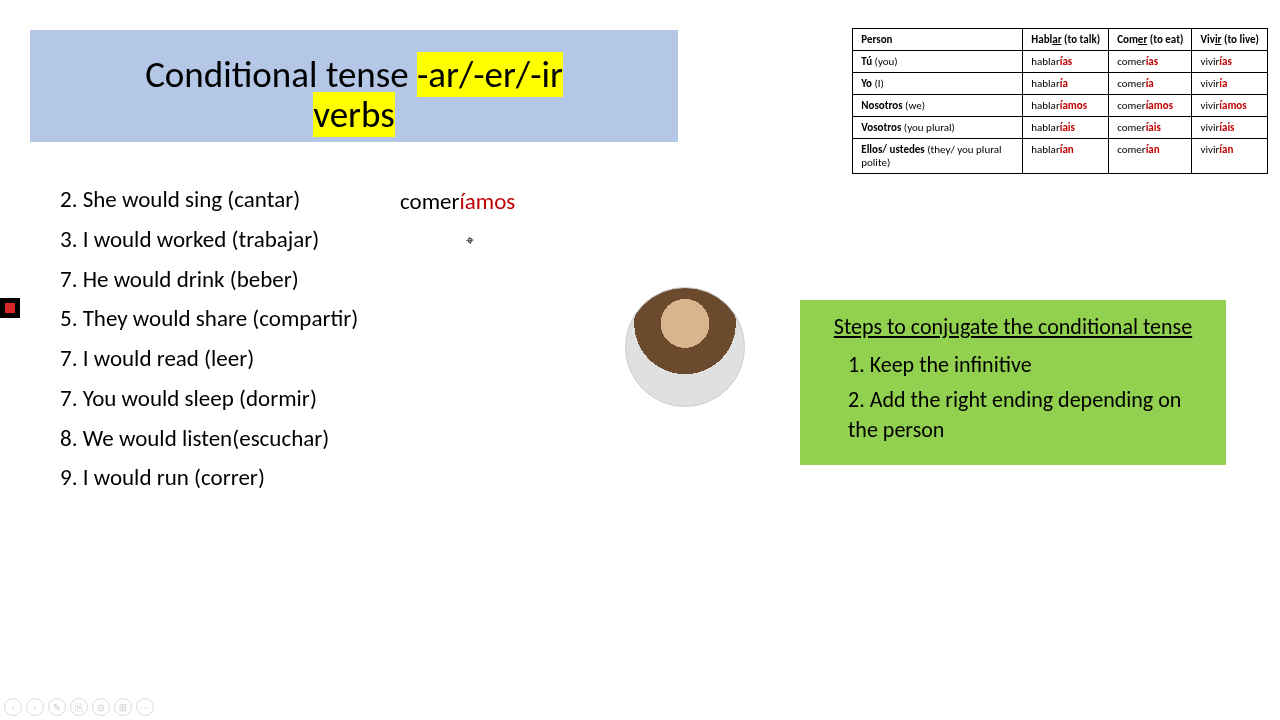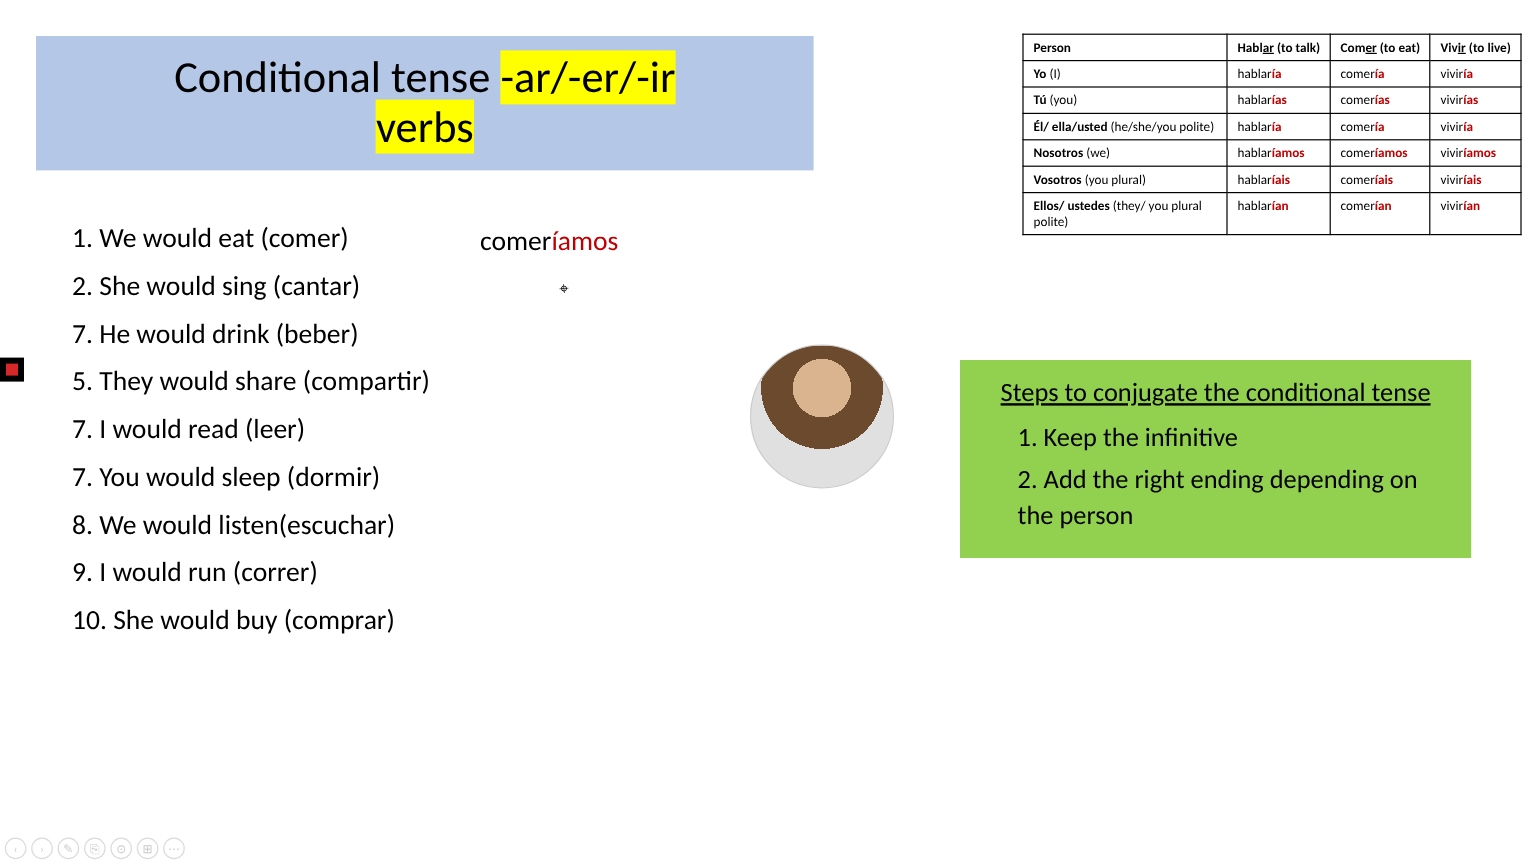--- a/index.html
+++ b/index.html
@@ -3,23 +3,23 @@
 <meta charset="utf-8">
 <style>
   * { box-sizing: border-box; margin: 0; padding: 0; }
   html, body { width: 1280px; height: 720px; font-family: Calibri, Arial, sans-serif; background: #fff; position: relative; overflow: hidden; }
 
   .title-box {
     position: absolute;
     left: 30px; top: 30px;
     width: 648px; height: 112px;
     background: #b4c7e7;
-    display: flex; align-items: center; justify-content: center;
+    display: flex; align-items: flex-end; justify-content: center;
     font-size: 37px; text-align: center; line-height: 1.1;
-    padding: 16px;
+    padding: 6px;
   }
   .hl { background: #ffff00; }
 
   .exercise-list {
     position: absolute;
     left: 60px; top: 180px;
     font-size: 23px; line-height: 1.73;
   }
 
   .answer {
@@ -102,61 +102,54 @@
 <body>
 
 <div class="title-box">
   <div>
     <span>Conditional tense </span><span class="hl">-ar/-er/-ir</span><br>
     <span class="hl">verbs</span>
   </div>
 </div>
 
 <div class="exercise-list">
-  <div>1. We would eat (comer)</div>
   <div>2. She would sing (cantar)</div>
+  <div>3. I would worked (trabajar)</div>
   <div>7. He would drink (beber)</div>
   <div>5. They would share (compartir)</div>
   <div>7. I would read (leer)</div>
   <div>7. You would sleep (dormir)</div>
   <div>8. We would listen(escuchar)</div>
   <div>9. I would run (correr)</div>
-  <div>10. She would buy (comprar)</div>
 </div>
 
 <div class="answer">
   <span class="stem">comer</span><span class="ending">íamos</span>
 </div>
 
 <div class="cursor">⌖</div>
 
 <table class="conj-table">
   <tbody>
       <tr>
     <th>Person</th>
     <th><span>Habl</span><span class="u">ar</span><span> (to talk)</span></th>
     <th><span>Com</span><span class="u">er</span><span> (to eat)</span></th>
     <th><span>Viv</span><span class="u">ir</span><span> (to live)</span></th>
   </tr>
   </tbody>
     <tbody id="conj-body">
       <tr>
-        <td><b>Yo</b><span class="sub"> (I)</span></td>
-        <td>hablar<b class="ending">ía</b></td>
-        <td>comer<b class="ending">ía</b></td>
-        <td>vivir<b class="ending">ía</b></td>
-      </tr>
-      <tr>
         <td><b>Tú</b><span class="sub"> (you)</span></td>
         <td>hablar<b class="ending">ías</b></td>
         <td>comer<b class="ending">ías</b></td>
         <td>vivir<b class="ending">ías</b></td>
       </tr>
       <tr>
-        <td style="max-width:170px"><b>Él/ ella/usted</b><span class="sub"> (he/she/you polite)</span></td>
+        <td><b>Yo</b><span class="sub"> (I)</span></td>
         <td>hablar<b class="ending">ía</b></td>
         <td>comer<b class="ending">ía</b></td>
         <td>vivir<b class="ending">ía</b></td>
       </tr>
       <tr>
         <td><b>Nosotros</b><span class="sub"> (we)</span></td>
         <td>hablar<b class="ending">íamos</b></td>
         <td>comer<b class="ending">íamos</b></td>
         <td>vivir<b class="ending">íamos</b></td>
       </tr>

